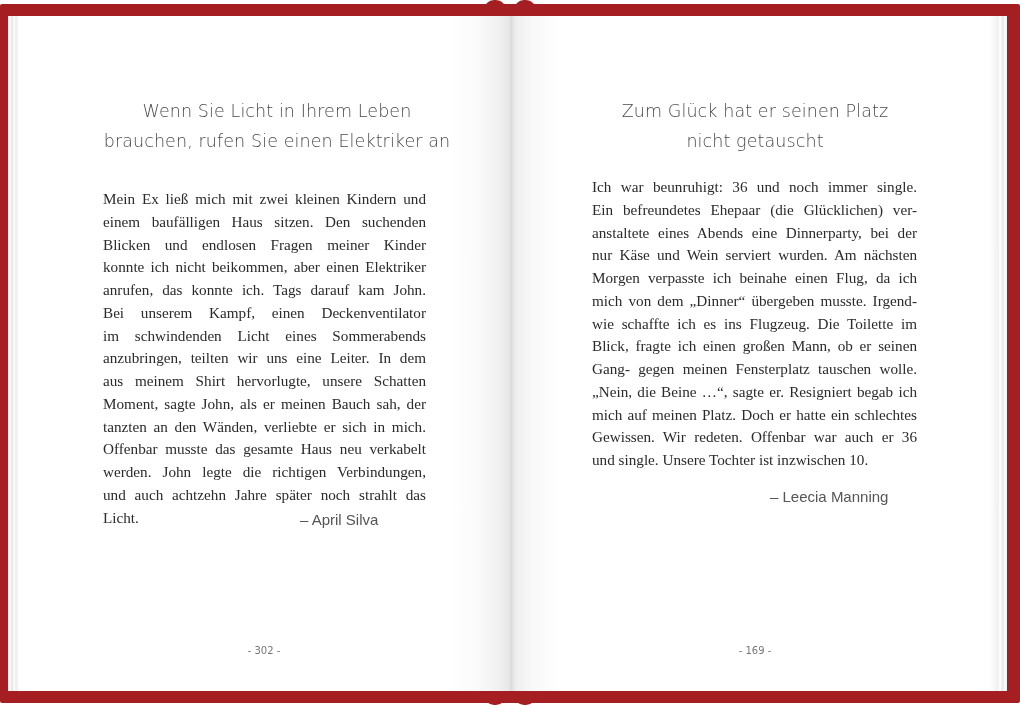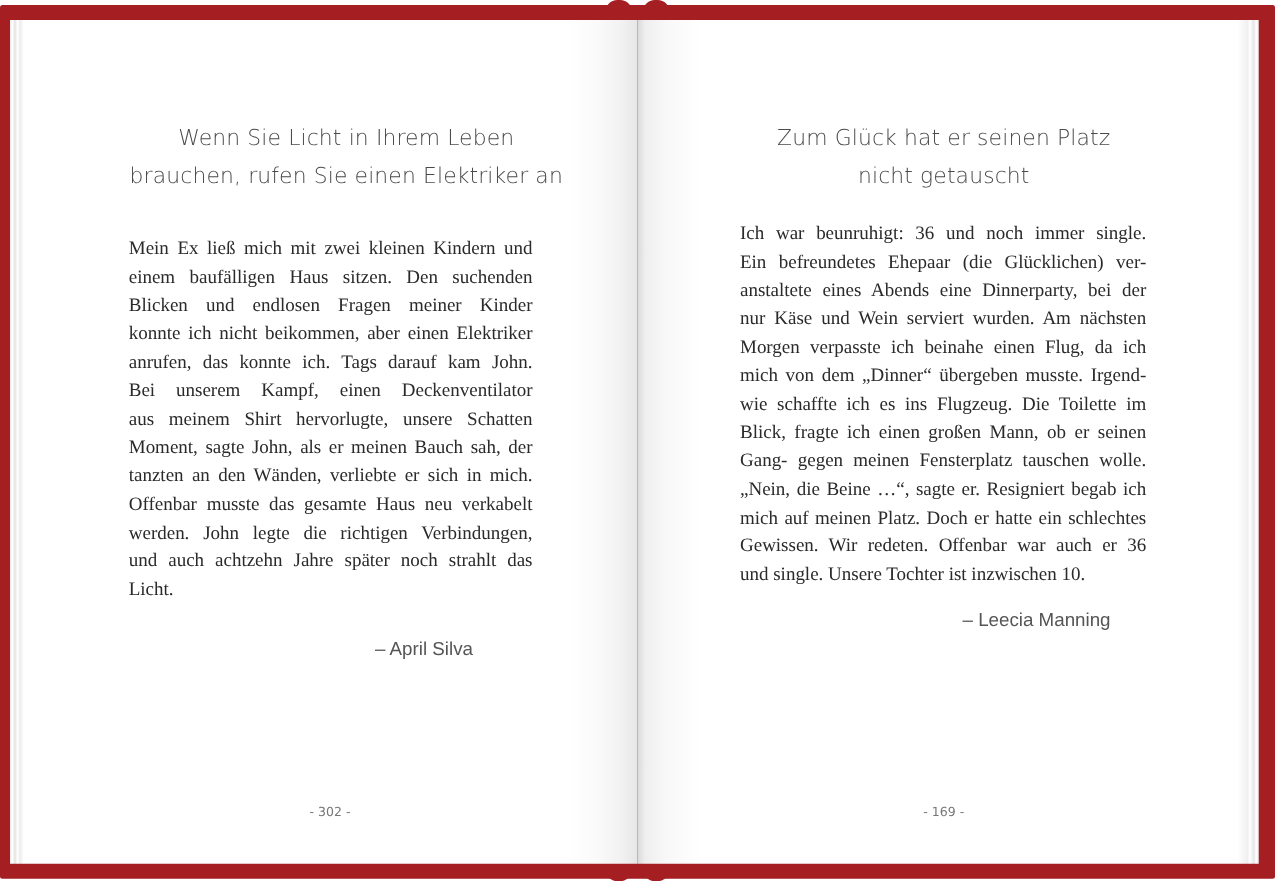--- a/index.html
+++ b/index.html
@@ -78,20 +78,22 @@
   <div>brauchen, rufen Sie einen Elektriker an</div>
 </div>
 
 <div class="body-text" style="left:103px; top:188px; width:323px;">
   <span class="line">Mein Ex ließ mich mit zwei kleinen Kindern und</span>
   <span class="line">einem baufälligen Haus sitzen. Den suchenden</span>
   <span class="line">Blicken und endlosen Fragen meiner Kinder</span>
   <span class="line">konnte ich nicht beikommen, aber einen Elektriker</span>
   <span class="line">anrufen, das konnte ich. Tags darauf kam John.</span>
   <span class="line">Bei unserem Kampf, einen Deckenventilator</span>
+  <span class="line">im schwindenden Licht eines Sommerabends</span>
+  <span class="line">anzubringen, teilten wir uns eine Leiter. In dem</span>
   <span class="line">aus meinem Shirt hervorlugte, unsere Schatten</span>
   <span class="line">Moment, sagte John, als er meinen Bauch sah, der</span>
   <span class="line">tanzten an den Wänden, verliebte er sich in mich.</span>
   <span class="line">Offenbar musste das gesamte Haus neu verkabelt</span>
   <span class="line">werden. John legte die richtigen Verbindungen,</span>
   <span class="line">und auch achtzehn Jahre später noch strahlt das</span>
   <span class="line last">Licht.</span>
 </div>
 
 <div class="author" style="left:300px; top:511px; width:126px;">– April Silva</div>

